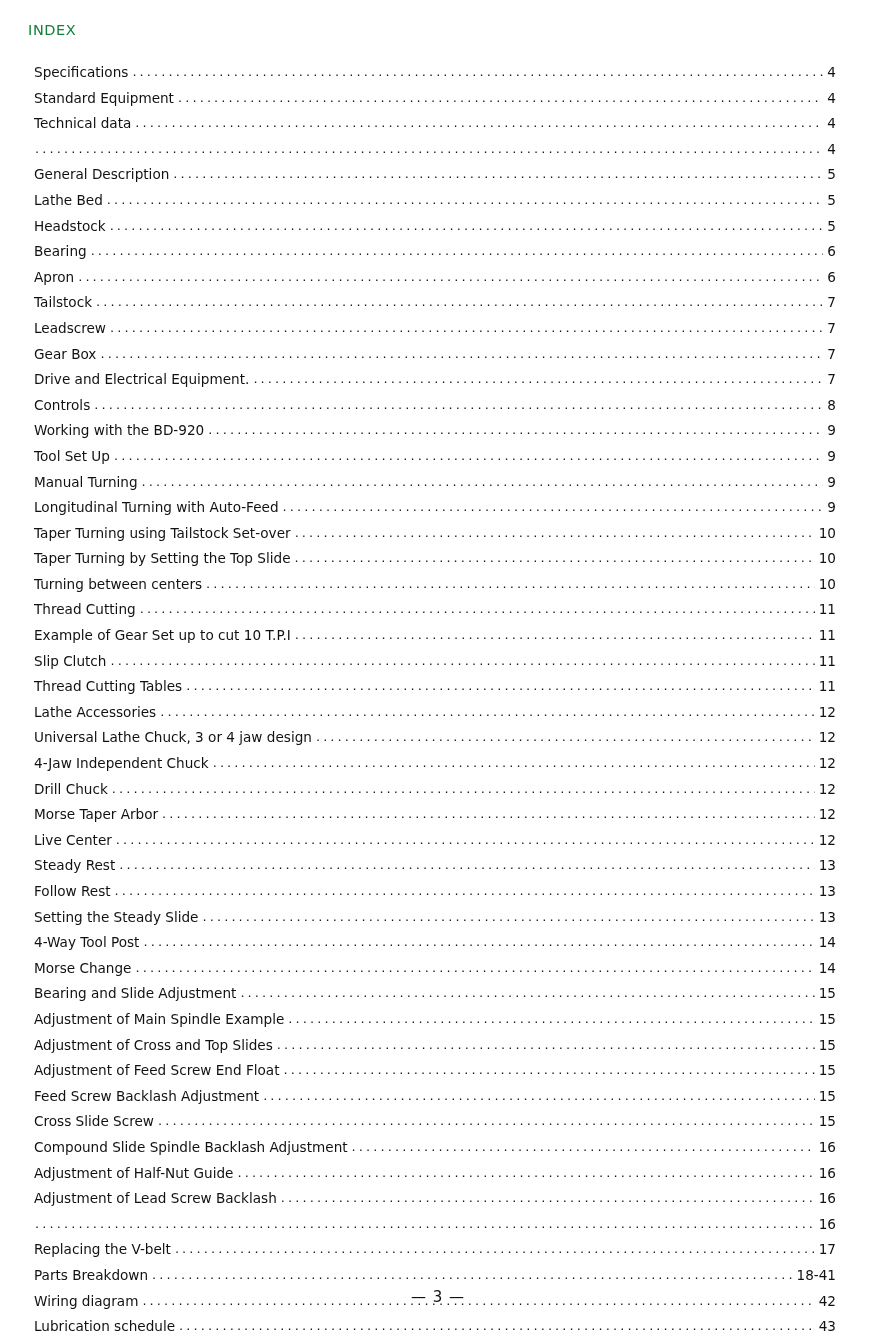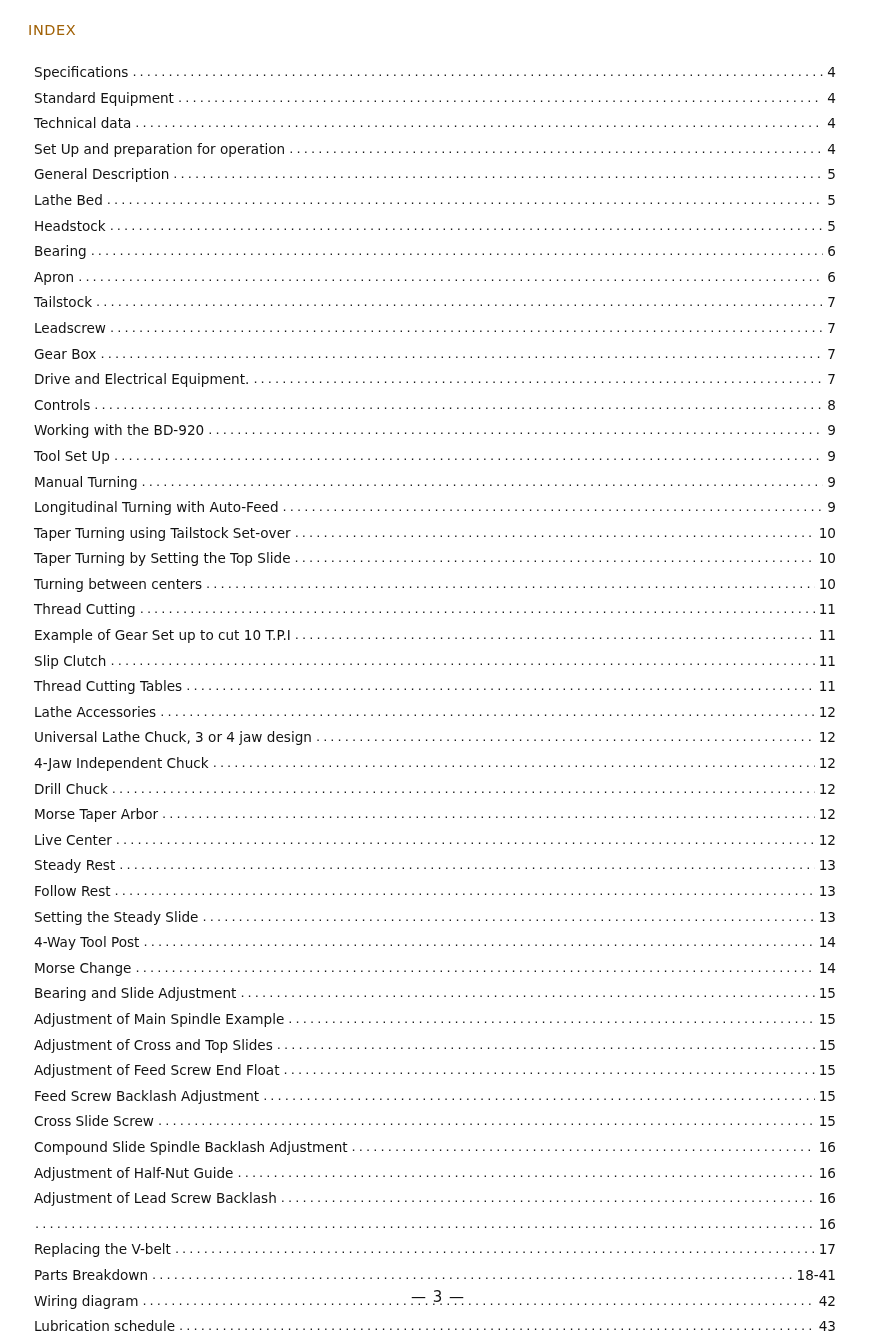--- a/index.html
+++ b/index.html
@@ -19,21 +19,21 @@
     position: absolute;
     top: 0; left: 0;
     width: 876px;
     height: 1340px;
     box-sizing: border-box;
     padding: 18px 28px 0 28px;
   }
   .index-title {
     font-size: 14.5px;
     letter-spacing: 0.6px;
-    color: #a16207;
+    color: #15803d;
     margin: 4px 0 22px 0;
     font-family: "DejaVu Sans", sans-serif;
   }
   .toc {
     margin: 0;
     padding: 0 12px 0 0;
     list-style: none;
   }
   .toc-entry {
     display: flex;
@@ -98,21 +98,20 @@
         <span class="toc-label">Standard Equipment</span>
         <span class="toc-dots">.......................................................................................................................</span>
         <span class="toc-page">4</span>
       </li>
       <li class="toc-entry indent">
         <span class="toc-label">Technical data</span>
         <span class="toc-dots">.......................................................................................................................</span>
         <span class="toc-page">4</span>
       </li>
       <li class="toc-entry indent">
-        <span class="toc-label">Set Up and preparation for operation</span>
         <span class="toc-dots">.......................................................................................................................</span>
         <span class="toc-page">4</span>
       </li>
       <li class="toc-entry indent">
         <span class="toc-label">General Description</span>
         <span class="toc-dots">.......................................................................................................................</span>
         <span class="toc-page">5</span>
       </li>
       <li class="toc-entry indent">
         <span class="toc-label">Lathe Bed</span>

